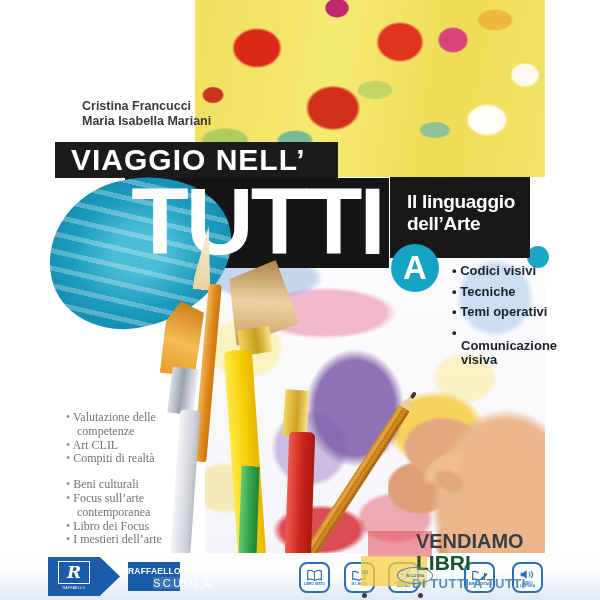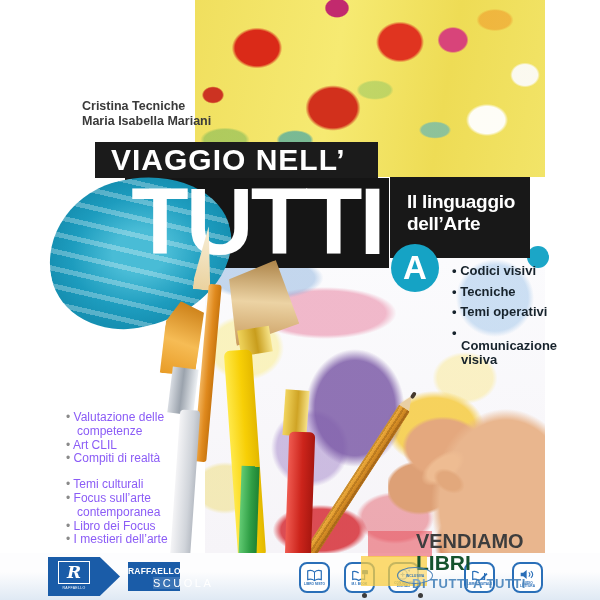--- a/index.html
+++ b/index.html
@@ -25,21 +25,21 @@
       radial-gradient(30px 18px at 300px 20px, rgba(240,150,40,.55) 52%, rgba(240,150,40,0) 62%),
       linear-gradient(100deg,#f0df5e,#f6ea72 40%,#eedc55 70%,#f2e468);}
 
   
   .authors{position:absolute;left:82px;top:99px;z-index:2;font-size:12.5px;font-weight:bold;
            color:#3a3a3a;line-height:15px;}
 
   
   .band-title1{position:absolute;left:55px;top:142px;width:283px;height:36px;background:#1b1b1b;
     z-index:2;display:flex;align-items:center;padding-left:16px;color:#fff;
-    font-size:30px;font-weight:bold;letter-spacing:1px;margin-left:40px;}
+    font-size:30px;font-weight:bold;letter-spacing:1px;}
   .arte-bg{position:absolute;left:125px;top:178px;width:264px;height:90px;background:#151515;z-index:1;}
   .teal-splash{position:absolute;left:48px;top:178px;width:185px;height:148px;z-index:2;
     transform:rotate(-12deg);
     border-radius:48% 52% 57% 43% / 55% 47% 53% 45%;
     background:
       repeating-linear-gradient(25deg, rgba(255,255,255,.28) 0 5px, rgba(255,255,255,0) 5px 17px),
       radial-gradient(closest-side, #49bcd6 30%, #1d9cbe 75%, #1690b2 100%);}
   .arte-text{position:absolute;left:125px;top:176px;width:264px;height:94px;z-index:3;
     color:#ffffff;font-size:94px;font-weight:bold;letter-spacing:-3px;line-height:92px;
     text-align:center;}
@@ -93,21 +93,21 @@
   .a-badge{position:absolute;left:391px;top:244px;width:48px;height:48px;border-radius:50%;
     background:#15a3c5;z-index:3;display:flex;align-items:center;justify-content:center;
     color:#fff;font-size:33px;font-weight:bold;}
   .topics{position:absolute;left:452px;top:264px;width:96px;z-index:2;}
   .topics ul{list-style:none;margin:0;padding:0;font-size:13px;font-weight:bold;
     color:#17232c;line-height:13.5px;}
   .topics li{margin-bottom:7px;padding-left:9px;text-indent:-9px;}
   .topics li::before{content:"• ";}
 
   
-  .features{position:absolute;left:66px;top:411px;width:132px;z-index:2;color:#8b5cf6;}
+  .features{position:absolute;left:66px;top:411px;width:132px;z-index:2;color:#737373;font-family:Liberation Serif, serif;}
   .features ul{list-style:none;margin:0;padding:0;font-size:12px;line-height:13.8px;}
   .features li{padding-left:11px;text-indent:-11px;}
   .features li::before{content:"• ";color:#8a8a8a;}
   .features .group2{margin-top:12px;}
 
   
   .brush{position:absolute;z-index:5;}
   .brush-a-bristles{left:163px;top:302px;width:38px;height:74px;transform:rotate(10deg);
     background:linear-gradient(10deg,#e89b25,#f6bc55 45%,#c87a12);
     clip-path:polygon(30% 0,95% 10%,100% 96%,8% 100%,0 30%);}
@@ -173,21 +173,21 @@
   .wm-dot1{left:362px;top:593px;} .wm-dot2{left:418px;top:593px;}
 </style>
 </head>
 <body>
 
 <div id="cover">
 
   <div class="flower-painting"></div>
 
   <div class="authors">
-    <div>Cristina Tecniche</div>
+    <div>Cristina Francucci</div>
     <div>Maria Isabella Mariani</div>
   </div>
 
   <div class="band-title1">VIAGGIO NELL’</div>
   <div class="arte-bg"></div>
   <div class="teal-splash"></div>
   <div class="arte-text">TUTTI</div>
 
   <div class="linguaggio-box">Il linguaggio dell’Arte</div>
   <div class="echo-circle"></div>
@@ -208,21 +208,21 @@
     </ul>
   </div>
 
   <div class="features">
     <ul class="group1">
       <li>Valutazione delle competenze</li>
       <li>Art CLIL</li>
       <li>Compiti di realtà</li>
     </ul>
     <ul class="group2">
-      <li>Temi culturali</li>
+      <li>Beni culturali</li>
       <li>Focus sull’arte contemporanea</li>
       <li>Libro dei Focus</li>
       <li>I mestieri dell’arte</li>
     </ul>
   </div>
 
   <div class="brush brush-b-tip"></div>
   <div class="brush brush-b-shaft"></div>
   <div class="brush brush-a-bristles"></div>
   <div class="brush brush-a-ferrule"></div>

